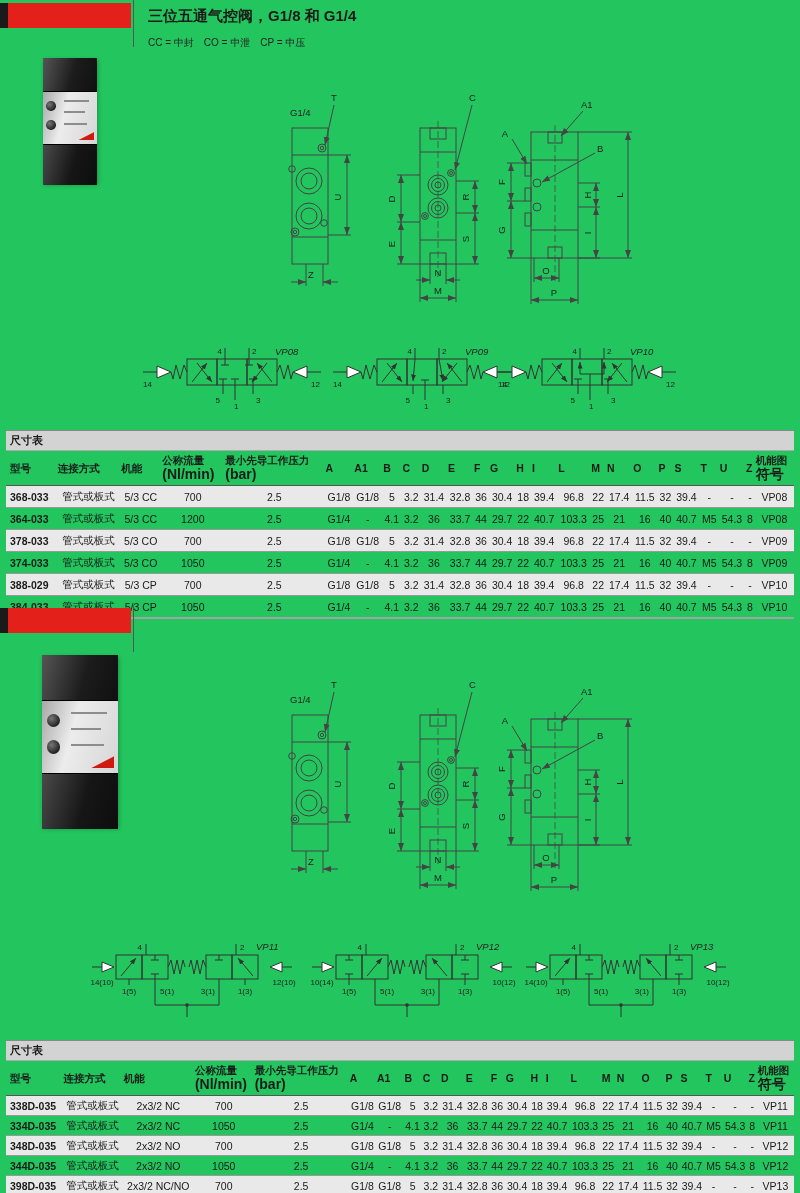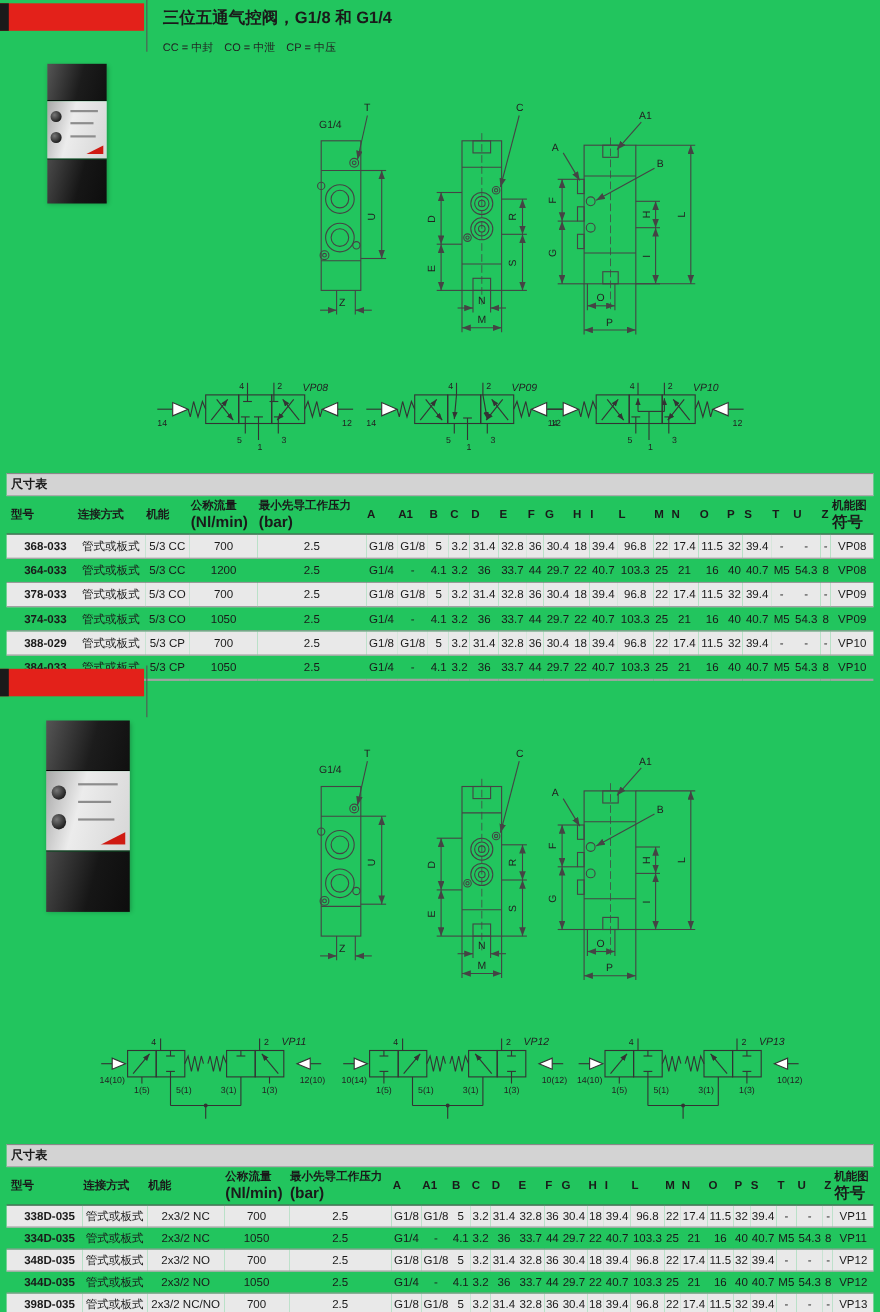--- a/index.html
+++ b/index.html
@@ -32,21 +32,21 @@
   table{width:100%;border-collapse:collapse;table-layout:auto;}
   th{font-size:10.5px;font-weight:bold;padding:3px 1px;text-align:left;vertical-align:middle;line-height:1.15;white-space:nowrap;}
   th:first-child{text-align:left;padding-left:4px;}
   th .sub{font-size:14px;}
   td{font-size:10.5px;padding:3.5px 1px;text-align:center;white-space:nowrap;}
   .t2 td{padding:2.5px 1px;}
   thead tr{border-bottom:1.5px solid #555;}
   tbody tr{border-bottom:1px solid #999;}
   tbody tr:last-child{border-bottom:2px solid #a3a3a3;}
   tbody tr.alt{background:#e9e9e9;}
-  td.model{font-weight:bold;text-align:left;padding-left:16px;}
+  td.model{font-weight:bold;text-align:left;padding-left:4px;}
 </style>
 </head>
 <body>
 
 <div class="page">
 
   <div class="tab-marker" style="top:3px;"></div>
   <div class="tab-rule" style="top:0;height:47px;"></div>
   <h1 class="sec-title" style="left:148px;top:7px;">三位五通气控阀，G1/8 和 G1/4</h1>
   <div class="sec-subtitle" style="left:148px;top:36px;">CC = 中封　CO = 中泄　CP = 中压</div>

